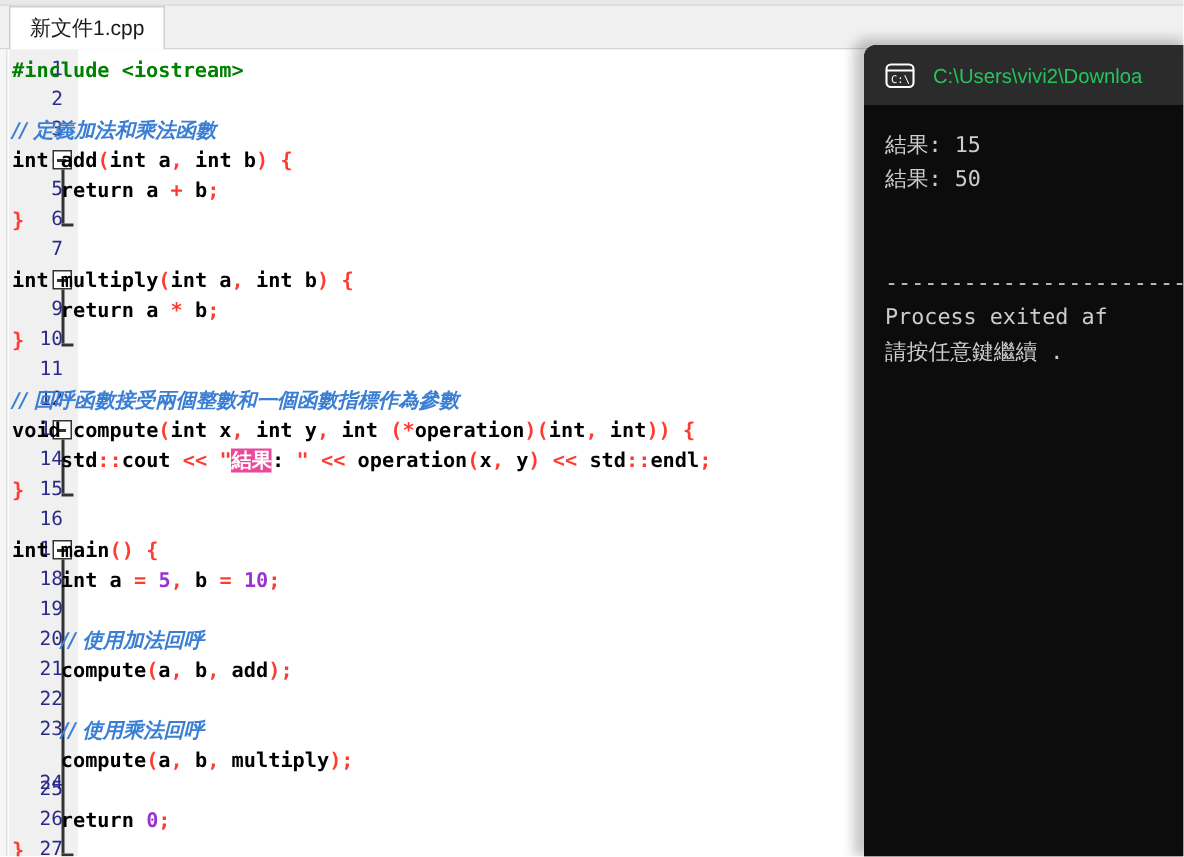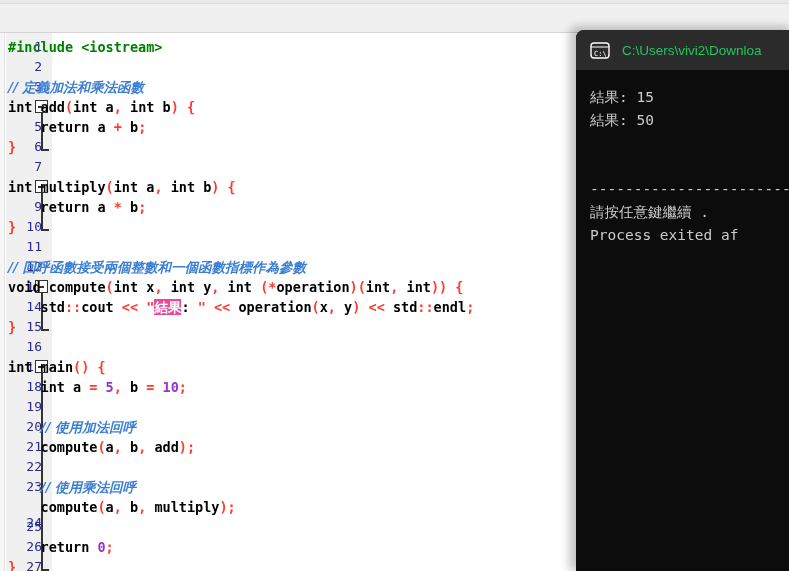--- a/index.html
+++ b/index.html
@@ -210,20 +210,23 @@
   }
   .console-line.spacer { color: transparent; }
 </style>
 </head>
 <body>
 
 <div id="app">
 
   <div class="tabbar">
     <div class="tabbar-strip"></div>
+    <div class="tab">
+      <span>新文件1.cpp</span>
+    </div>
   </div>
 
   <div class="editor">
     <div class="editor-leftedge"></div>
     <div class="gutter"></div>
 
     <div id="linenos">
         <div class="lineno" style="top: 4px; position: absolute;">1</div>
         <div class="lineno" style="top: 24px; position: absolute;">2</div>
         <div class="lineno" style="top: 44px; position: absolute;">3</div>
@@ -310,18 +313,18 @@
         <text x="4" y="13.5" font-family="DejaVu Sans Mono, monospace" font-size="7" fill="#ffffff">C:\</text>
       </svg>
       <span class="console-title">C:\Users\vivi2\Downloa</span>
     </div>
     <div class="console-body" id="console-body">
         <div class="console-line">結果: 15</div>
         <div class="console-line">結果: 50</div>
         <div class="console-line spacer">&nbsp;</div>
         <div class="console-line spacer">&nbsp;</div>
         <div class="console-line">--------------------------------</div>
+        <div class="console-line">Process exited af</div>
         <div class="console-line">請按任意鍵繼續 . </div>
-        <div class="console-line">Process exited af</div>
       </div>
   </div>
 
 </div>
 
 </body></html>

